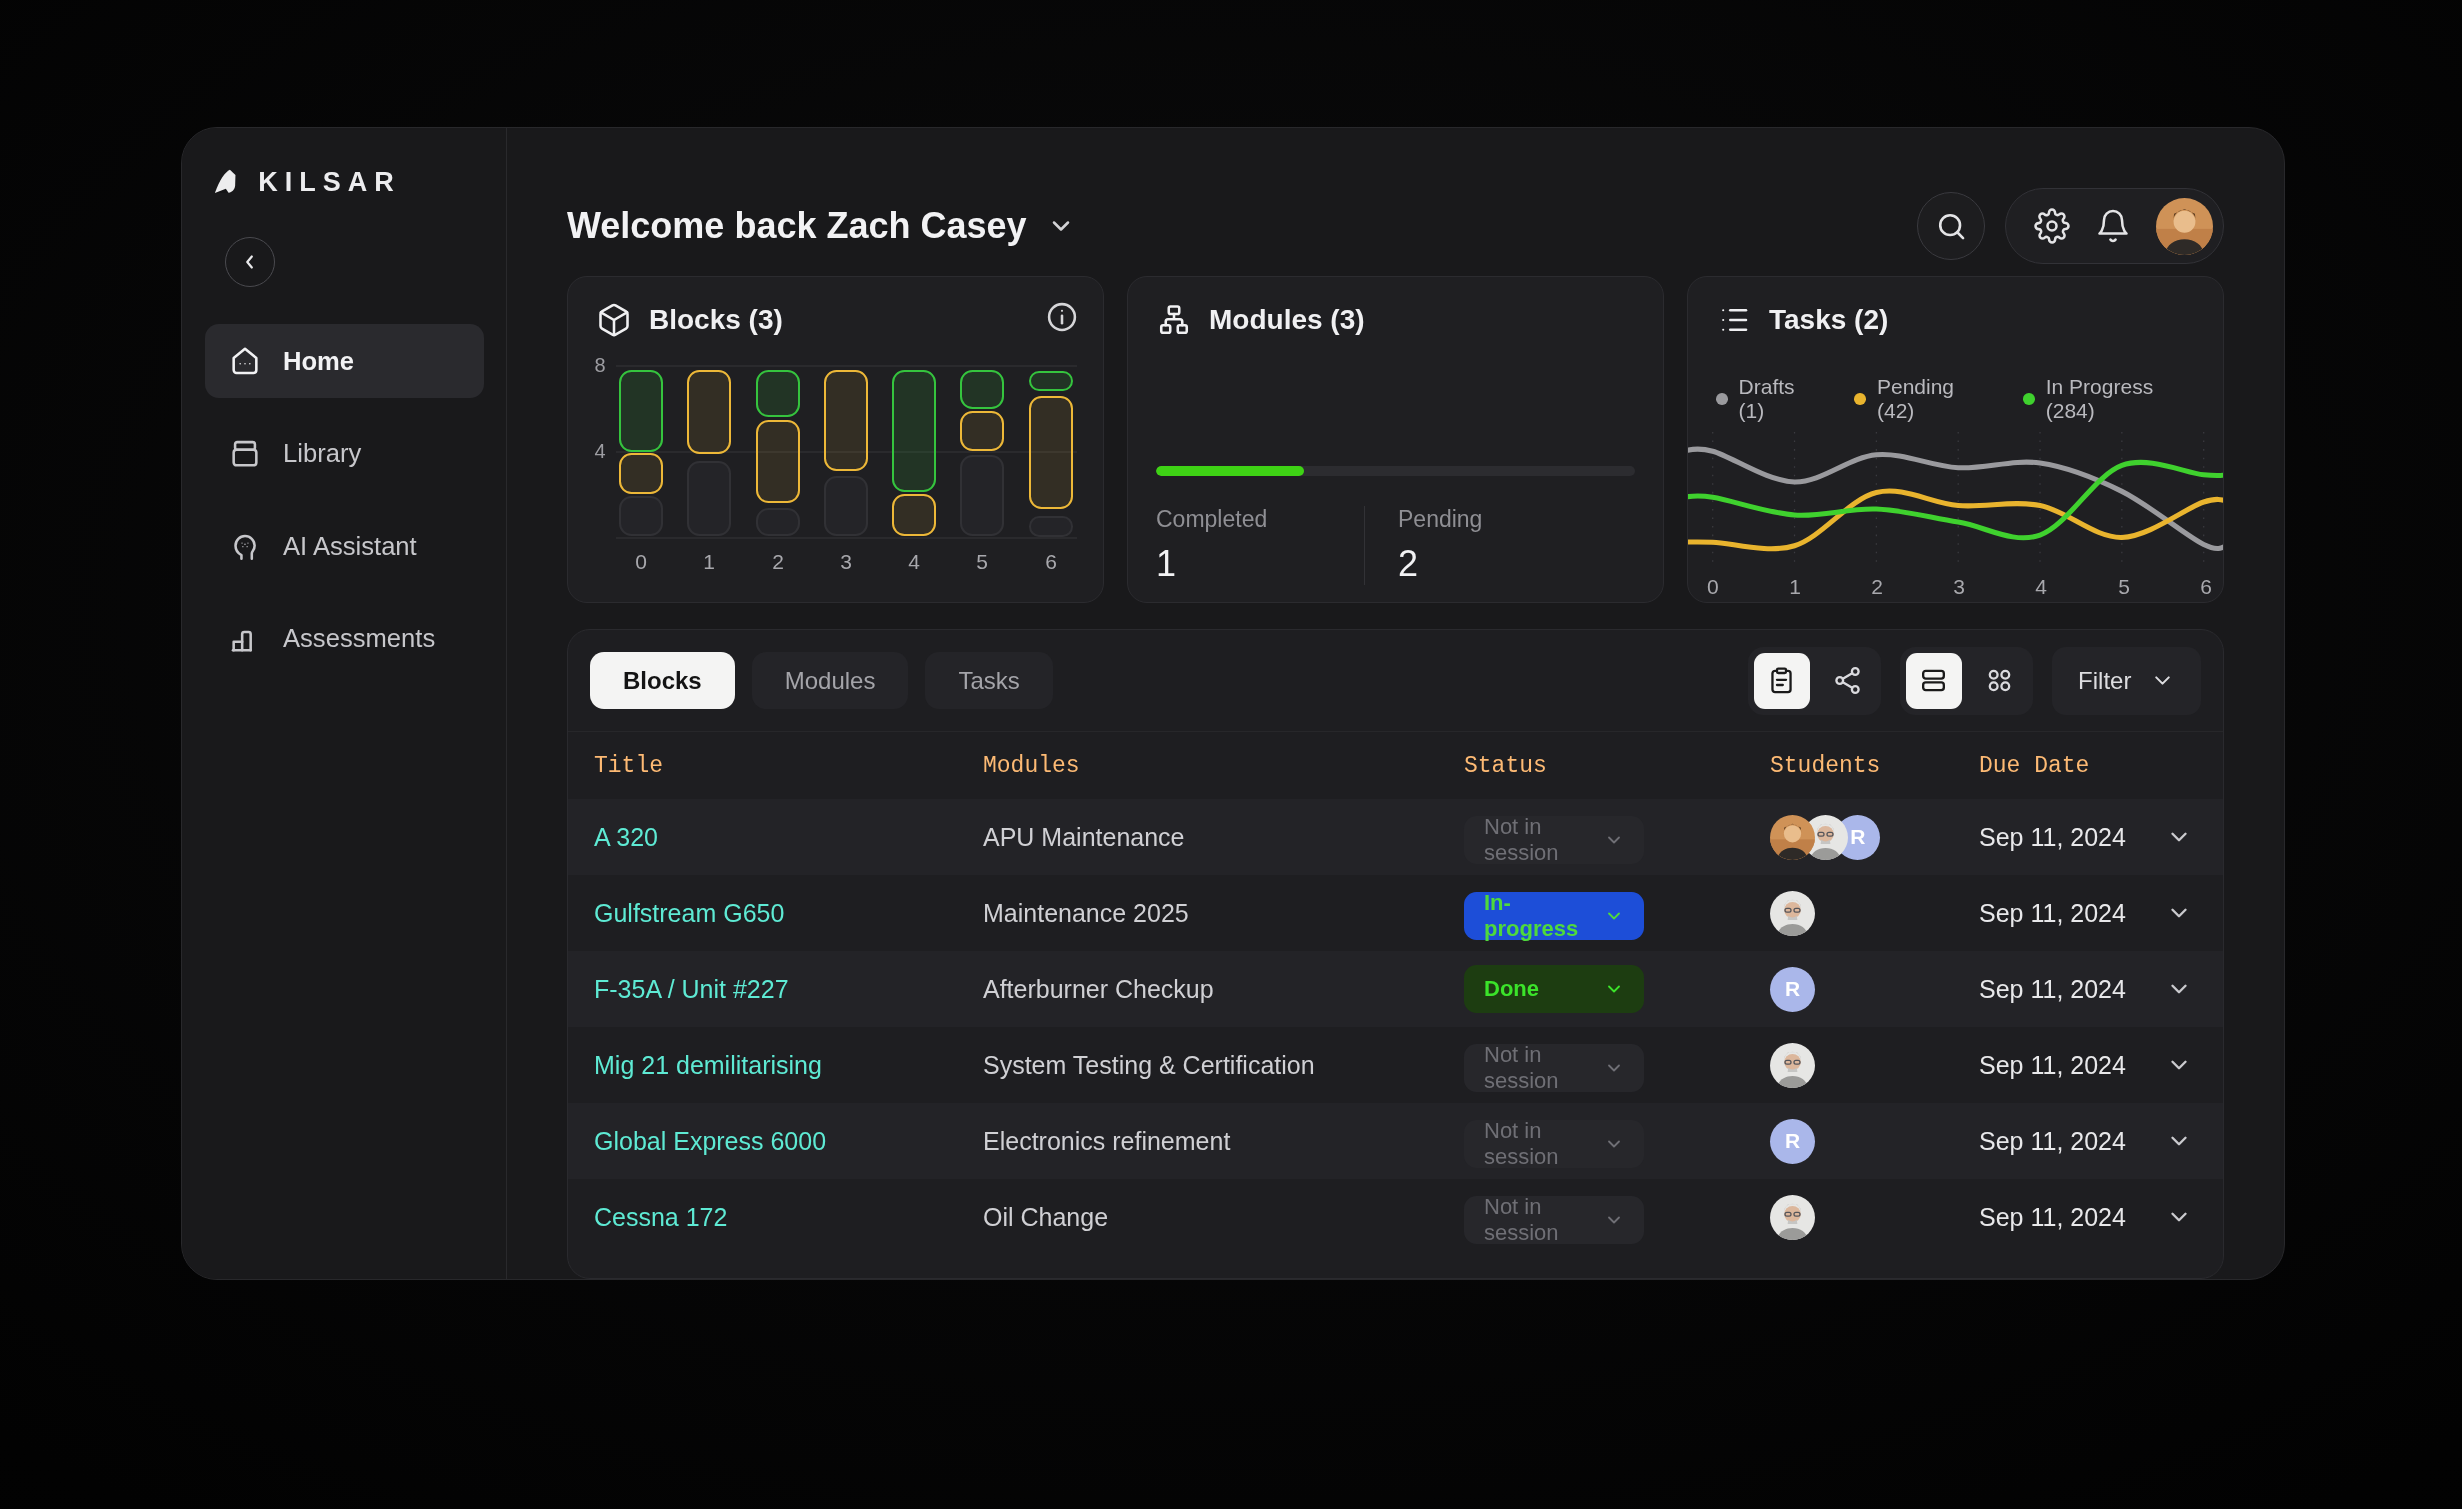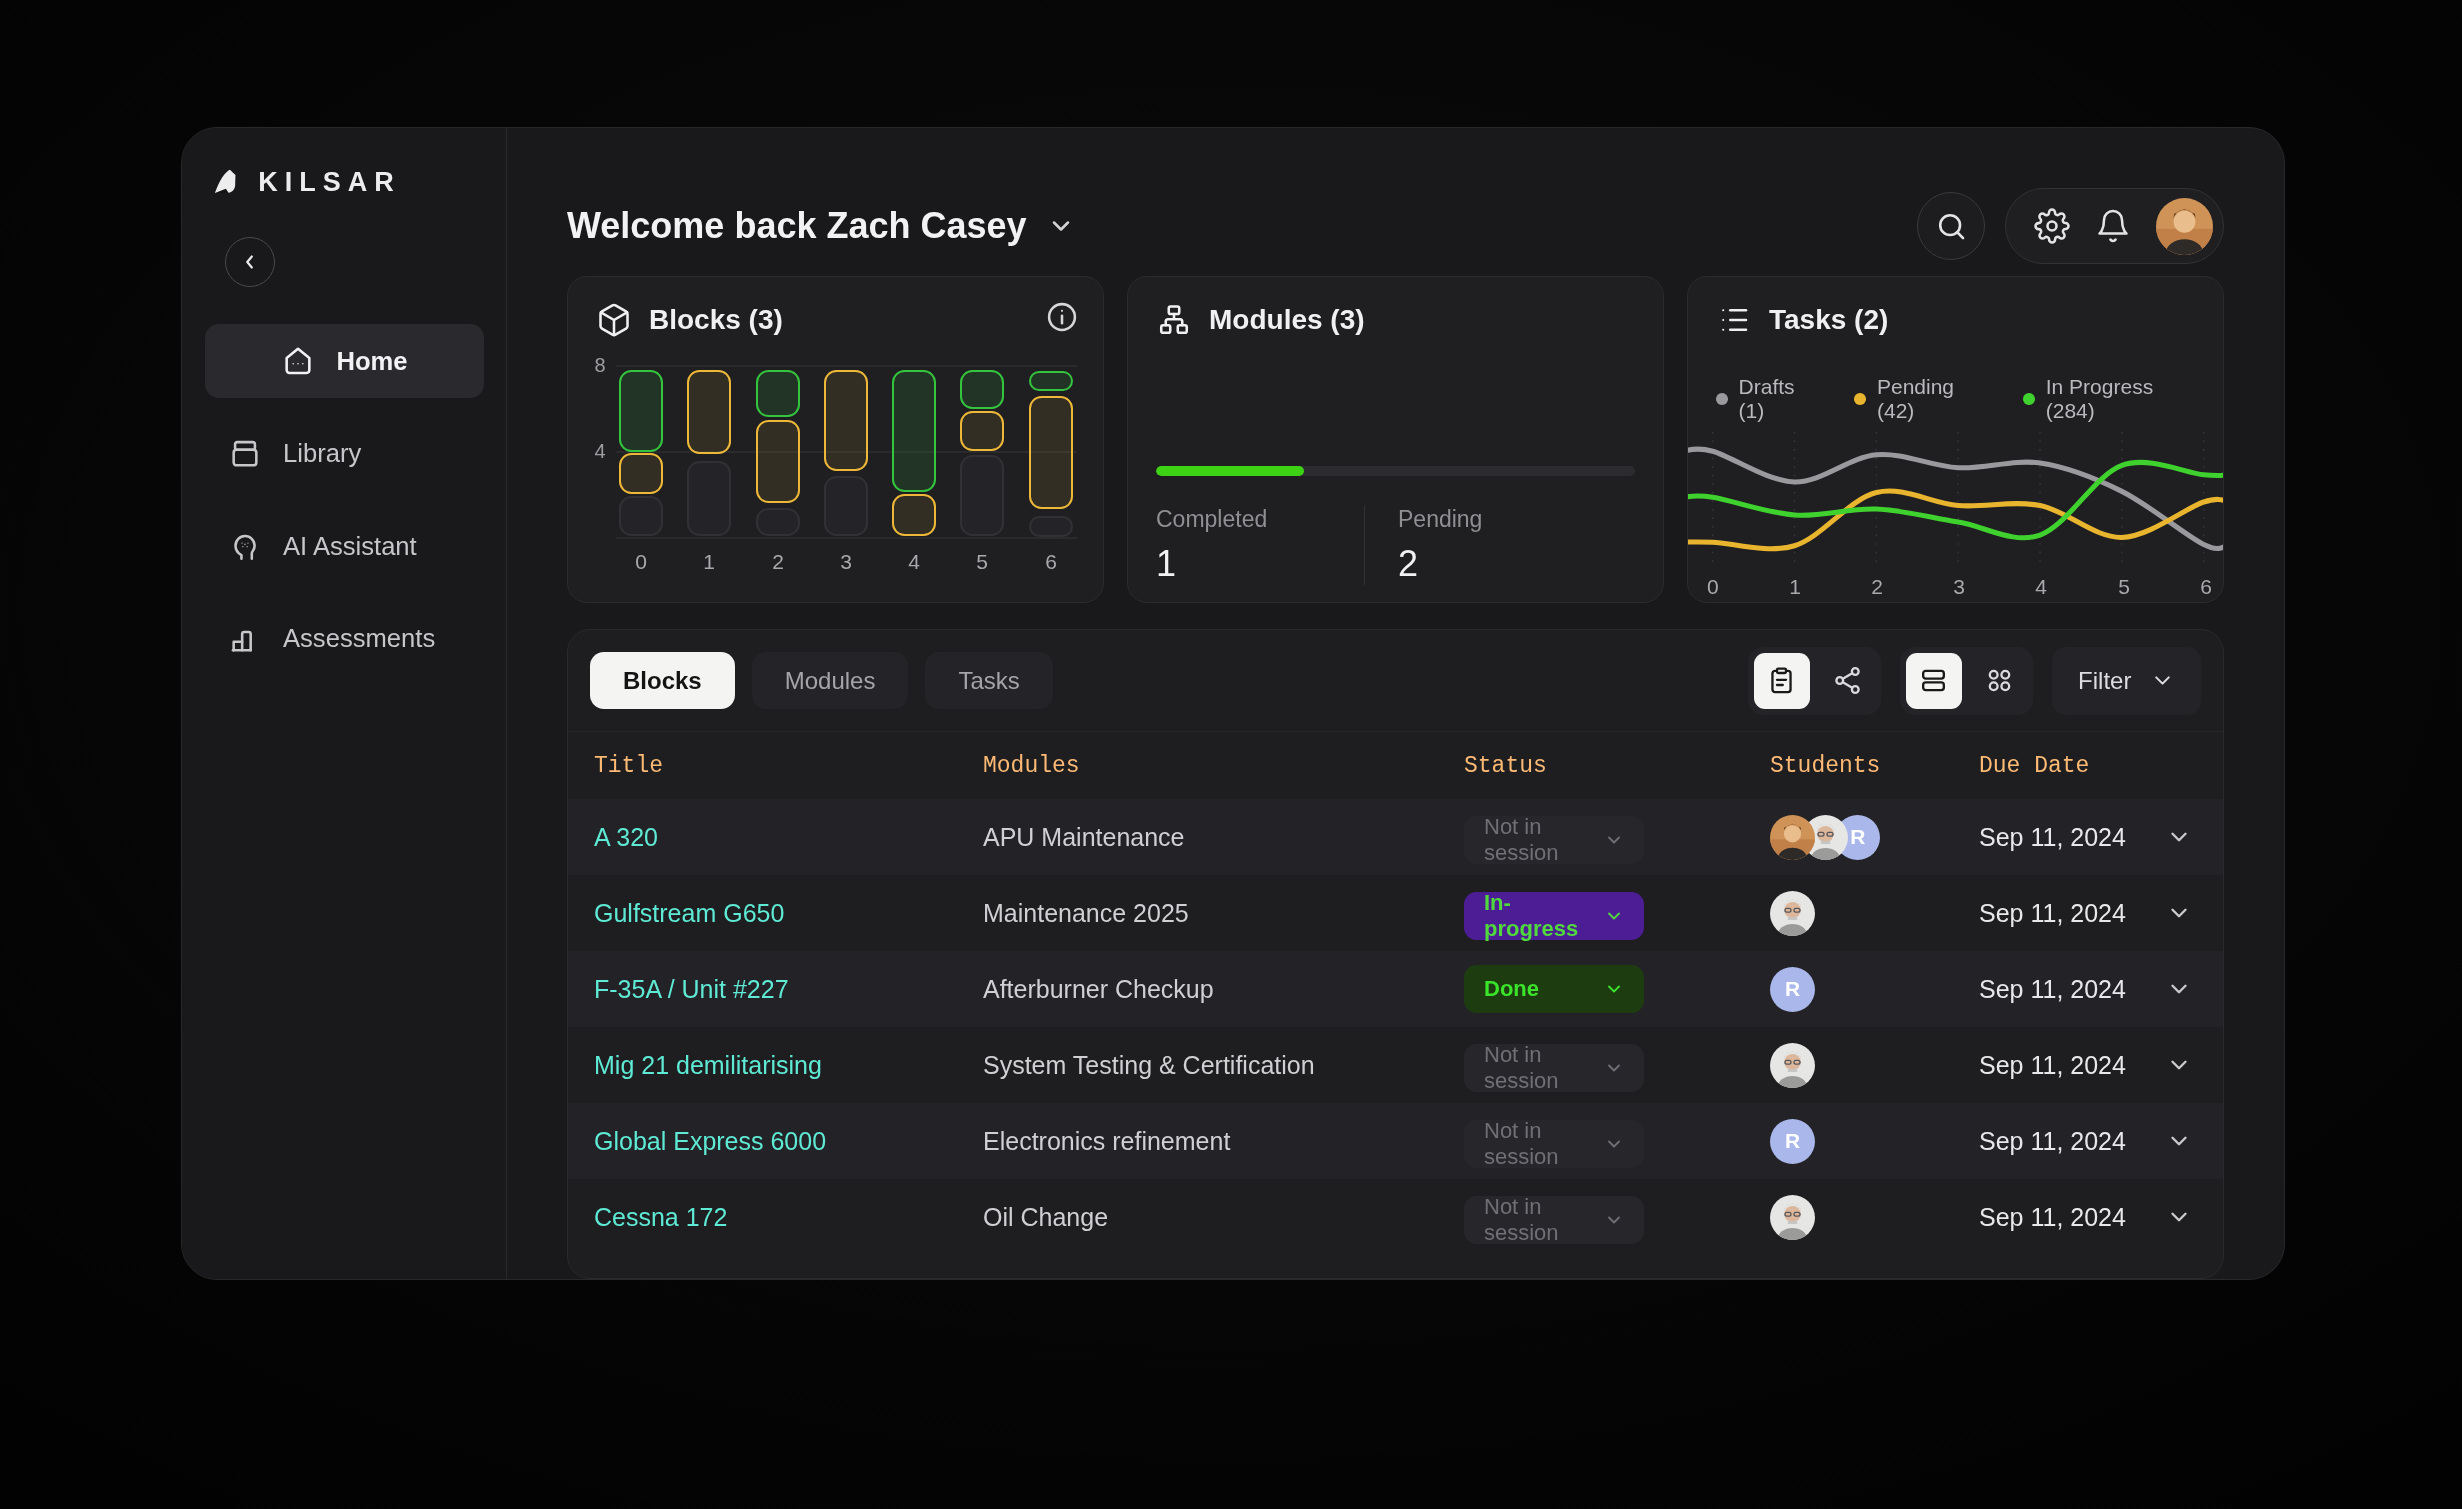--- a/index.html
+++ b/index.html
@@ -17,21 +17,21 @@
   .logo{display:flex;align-items:center;gap:11px;color:#ececee;padding:3.1px 6.2px;height:47px;box-sizing:border-box;}
   .logo svg{width:36px;height:36px;flex:none;}
   .logo-text{font-size:27px;font-weight:700;letter-spacing:7px;}
   .collapse{margin:31px 0 0 20px;width:50px;height:50px;border-radius:50%;
             border:1.9px solid #4a4a4f;background:transparent;color:#e9e9eb;
             display:flex;align-items:center;justify-content:center;cursor:pointer;}
   .collapse svg{width:22px;height:22px;}
   .nav{margin-top:37px;display:flex;flex-direction:column;gap:18.6px;}
   .nav-item{display:flex;align-items:center;gap:21px;height:74px;padding:0 23px;
             border-radius:14px;color:#c7c7cb;font-size:25.6px;cursor:pointer;}
-  .nav-item.active{background:#2a2a2e;color:#f2f2f4;font-weight:600;justify-content:center;}
+  .nav-item.active{background:#2a2a2e;color:#f2f2f4;font-weight:600;}
   .nav-item.danger{color:#e8695b;}
   .nicon{display:flex;}
   .nicon svg{width:34px;height:34px;}
   .sidebar-bottom{margin-top:auto;display:flex;flex-direction:column;gap:18.6px;}
 
   
   .main{flex:1;position:relative;box-sizing:border-box;padding:16px 60px 0 60px;
         display:flex;flex-direction:column;}
   .topbar{margin-top:42px;height:81px;display:flex;align-items:center;justify-content:space-between;}
   .welcome{display:flex;align-items:center;gap:20px;color:#f2f2f4;font-size:36px;font-weight:600;}
@@ -118,21 +118,21 @@
                align-items:center;padding:0 31px 0 26px;box-sizing:border-box;}
   .thead{height:67px;color:#fdba74;font-size:23px;font-family:Liberation Mono, monospace;}
   .trow{height:76px;font-size:25px;}
   .trow.striped{background:#232327;}
   .title-cell{color:#5eead4;}
   .module-cell{color:#d0d0d4;}
   .status-pill{display:inline-flex;align-items:center;justify-content:space-between;gap:22px;height:48px;
                padding:0 20px;border-radius:12.4px;font-size:22px;width:180px;box-sizing:border-box;cursor:pointer;}
   .status-pill svg{width:20px;height:20px;flex:none;}
   .status-none{background:#27272b;color:#6f6f75;}
-  .status-in-progress{background:#4c1d95;color:#4fd93c;font-weight:600;}
+  .status-in-progress{background:#1d4ed8;color:#4fd93c;font-weight:600;}
   .status-done{background:#1d3d11;color:#3be32a;font-weight:600;}
   .av-stack{display:flex;align-items:center;}
   .av{width:45px;height:45px;border-radius:50%;overflow:hidden;flex:none;position:relative;}
   .av + .av{margin-left:-12.4px;}
   .av.letter{background:#aab7ea;display:flex;align-items:center;justify-content:center;
              color:#fff;font-size:21px;font-weight:700;}
   .due-cell{color:#e8e8ea;}
   .row-chevron{color:#cacace;justify-self:end;display:flex;cursor:pointer;background:none;border:none;padding:0;}
   .row-chevron svg{width:26px;height:26px;}
 </style>

